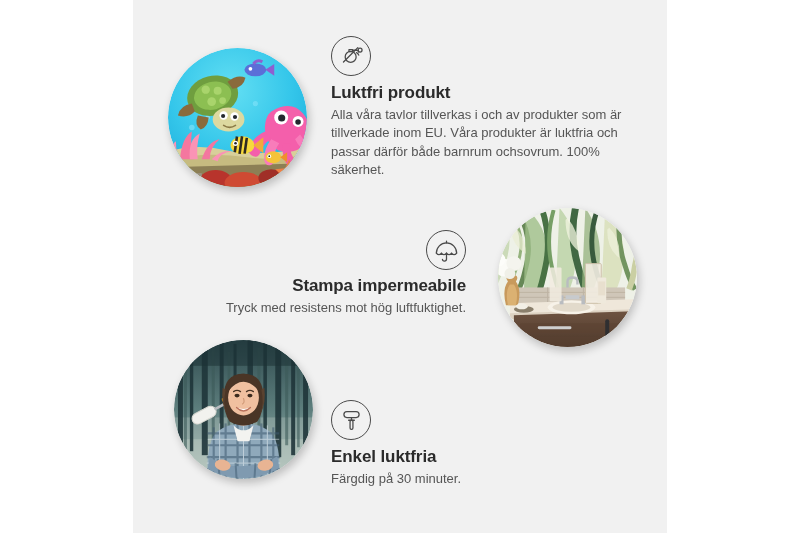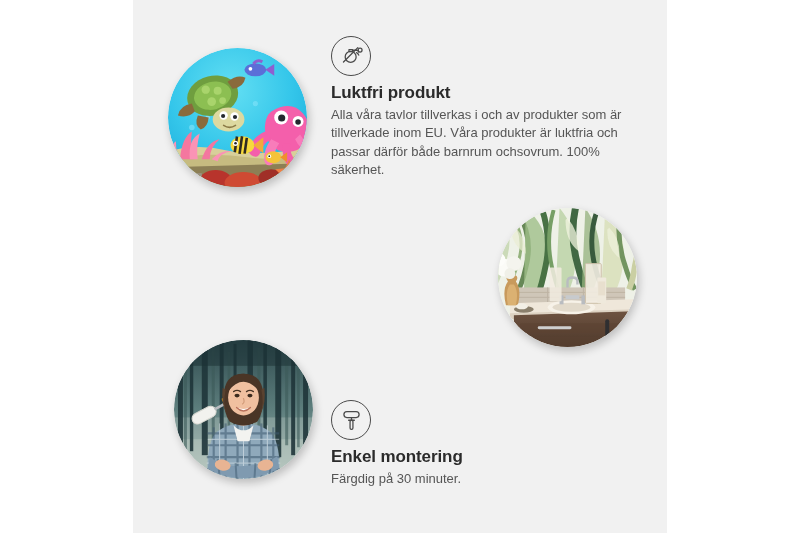--- a/index.html
+++ b/index.html
@@ -426,30 +426,48 @@
         <circle cx="26.2" cy="8.4" r="2.3"></circle>
         <path d="M22 11.4 q2 1 2.6 3"></path>
 
         <path d="M6.5 22.5 L23.5 5.5" stroke-width="1.6"></path>
       </svg>
     </div>
     <div class="feature-title">Luktfri produkt</div>
     <div class="feature-desc">Alla våra tavlor tillverkas i och av produkter som är tillverkade inom EU. Våra produkter är luktfria och passar därför både barnrum ochsovrum. 100% säkerhet.</div>
   </div>
 
+  <div class="feature" id="feature-waterproof">
+    <div class="icon-badge">
+      <svg width="27" height="27" viewBox="0 0 32 32" fill="none" stroke="#4a4a4a" stroke-width="1.5" stroke-linecap="round" stroke-linejoin="round">
+
+        <path d="M4 19 a12 12 0 0 1 24 0"></path>
+
+        <path d="M4 19 q3 4 6 0 q3 4 6 0 q3 4 6 0 q3 4 6 0"></path>
+
+        <path d="M16 19 v7.2"></path>
+
+        <path d="M16 26.2 q0 2.4 -2.4 2.4 q-2.4 0 -2.4 -2.2"></path>
+
+        <path d="M16 7 v-2.2"></path>
+      </svg>
+    </div>
+    <div class="feature-title">Stampa impermeabile</div>
+    <div class="feature-desc">Tryck med resistens mot hög luftfuktighet.</div>
+  </div>
 
   <div class="feature" id="feature-assembly">
     <div class="icon-badge">
       <svg width="27" height="27" viewBox="0 0 32 32" fill="none" stroke="#4a4a4a" stroke-width="1.5" stroke-linecap="round" stroke-linejoin="round">
 
         <rect x="7" y="5.5" width="18" height="7" rx="3.5"></rect>
 
         <path d="M16 12.5 v3.2"></path>
         <path d="M12.6 15.7 h6.8"></path>
 
         <rect x="14.3" y="15.7" width="3.4" height="10.8" rx="1.5"></rect>
       </svg>
     </div>
-    <div class="feature-title">Enkel montering</div>
+    <div class="feature-title">Enkel luktfria</div>
     <div class="feature-desc">Färgdig på 30 minuter.</div>
   </div>
 
 </div>
 
 </body></html>

